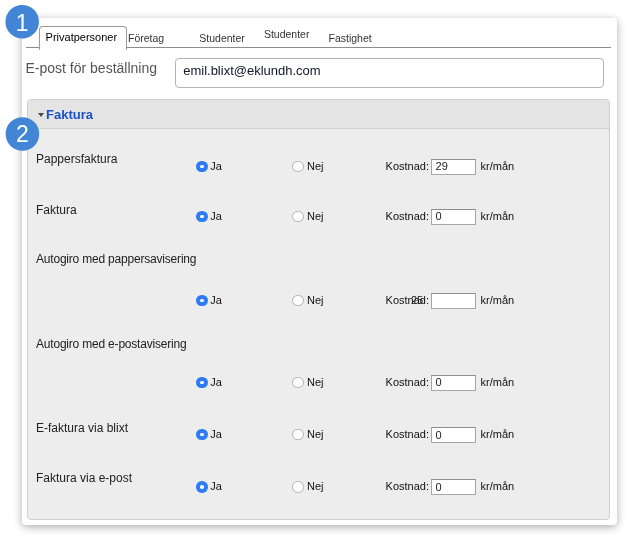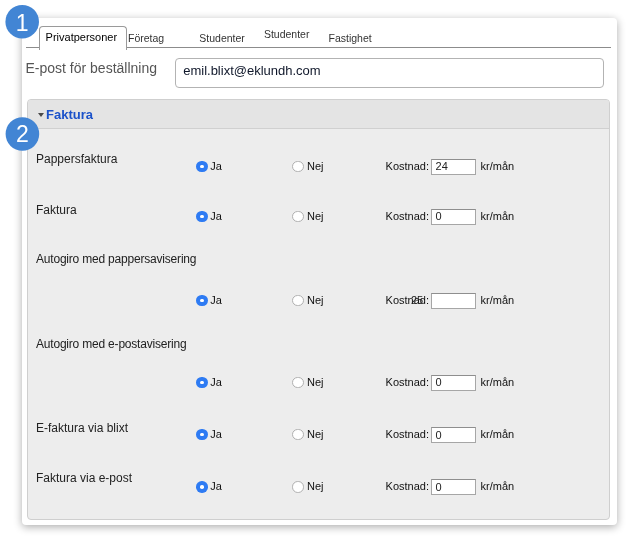--- a/index.html
+++ b/index.html
@@ -62,21 +62,21 @@
 <div id="tri" class="abs"></div>
 <div id="fakt" class="abs">Faktura</div>
 
 <div class="abs rlabel" style="top:152.5px">Pappersfaktura</div>
 <div class="abs radio-on" style="left:196.15px;top:160.55px"></div>
 <div class="abs ctext" style="left:210.3px;top:160.55px">Ja</div>
 <div class="abs radio-off" style="left:292.25px;top:160.55px"></div>
 <div class="abs ctext" style="left:307px;top:160.55px">Nej</div>
 <div class="abs ctext" style="left:385.6px;top:160.55px">Kostnad:</div>
 <div class="abs kinput" style="left:431px;top:158.50px"></div>
-<div class="abs ktext" style="left:435.6px;top:161.10px">24</div>
+<div class="abs ktext" style="left:435.6px;top:161.10px">29</div>
 <div class="abs ctext" style="left:480.6px;top:160.55px">kr/mån</div>
 <div class="abs rlabel" style="top:203.8px">Faktura</div>
 <div class="abs radio-on" style="left:196.15px;top:210.65px"></div>
 <div class="abs ctext" style="left:210.3px;top:210.65px">Ja</div>
 <div class="abs radio-off" style="left:292.25px;top:210.65px"></div>
 <div class="abs ctext" style="left:307px;top:210.65px">Nej</div>
 <div class="abs ctext" style="left:385.6px;top:210.65px">Kostnad:</div>
 <div class="abs kinput" style="left:431px;top:208.60px"></div>
 <div class="abs ktext" style="left:435.6px;top:211.20px">0</div>
 <div class="abs ctext" style="left:480.6px;top:210.65px">kr/mån</div>

